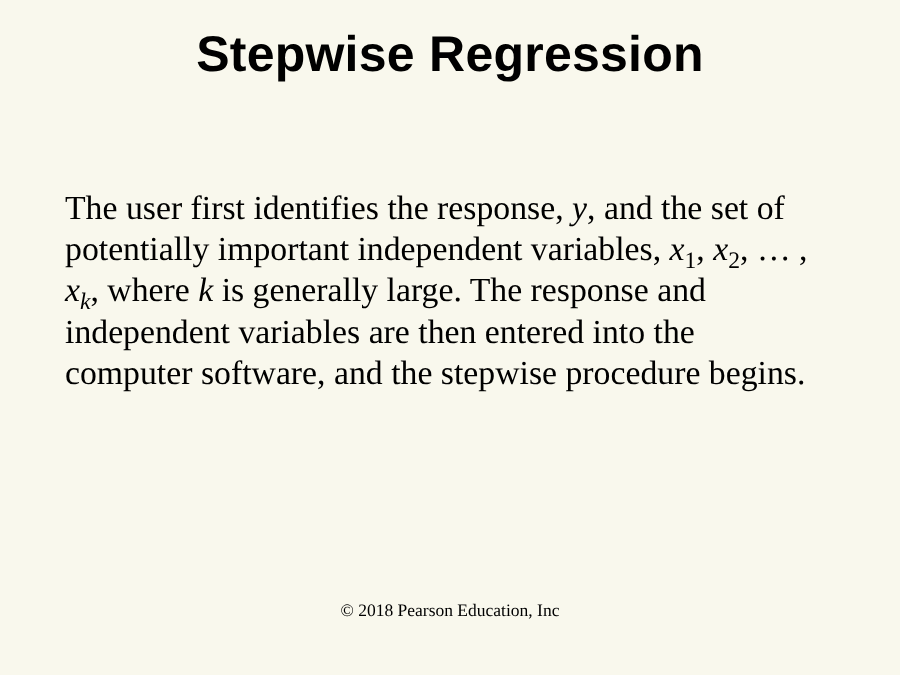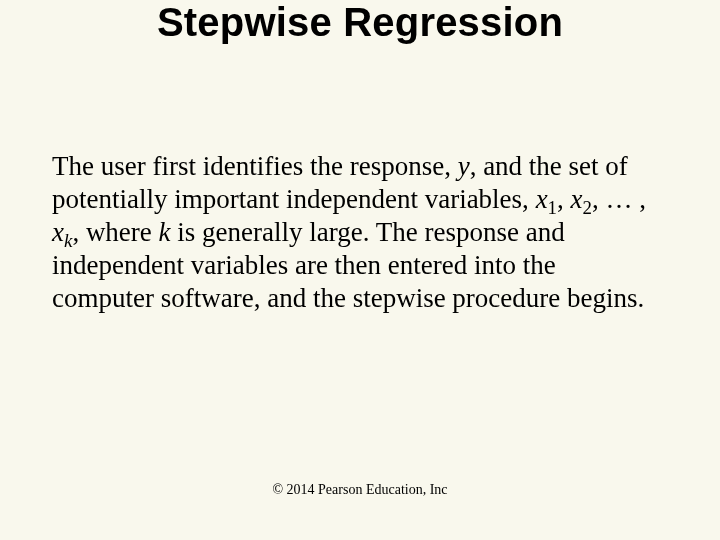--- a/index.html
+++ b/index.html
@@ -16,20 +16,21 @@
     width: 720px;
     height: 540px;
     position: relative;
     box-sizing: border-box;
   }
   .title {
     font-family: Arial, Helvetica, sans-serif;
     font-weight: bold;
     font-size: 40px;
     text-align: center;
+    padding-top: 22px;
     letter-spacing: 0.2px;
   }
   .body {
     position: absolute;
     top: 150px;
     left: 52px;
     right: 61px;
     font-size: 27px;
     line-height: 1.22;
   }
@@ -50,14 +51,14 @@
 </head>
 <body>
 
 <div class="slide">
   <div class="title">Stepwise Regression</div>
 
   <div class="body">
     <span>The user first identifies the response, </span><span class="it">y</span><span>, and the set of potentially important independent variables, </span><span class="it">x</span><sub>1</sub><span>, </span><span class="it">x</span><sub>2</sub><span>, … , </span><span class="it">x</span><sub class="it">k</sub><span>, where </span><span class="it">k</span><span> is generally large. The response and independent variables are then entered into the computer software, and the stepwise procedure begins.</span>
   </div>
 
-  <div class="footer">© 2014 Pearson Education, Inc</div>
+  <div class="footer">© 2018 Pearson Education, Inc</div>
 </div>
 
 </body></html>

